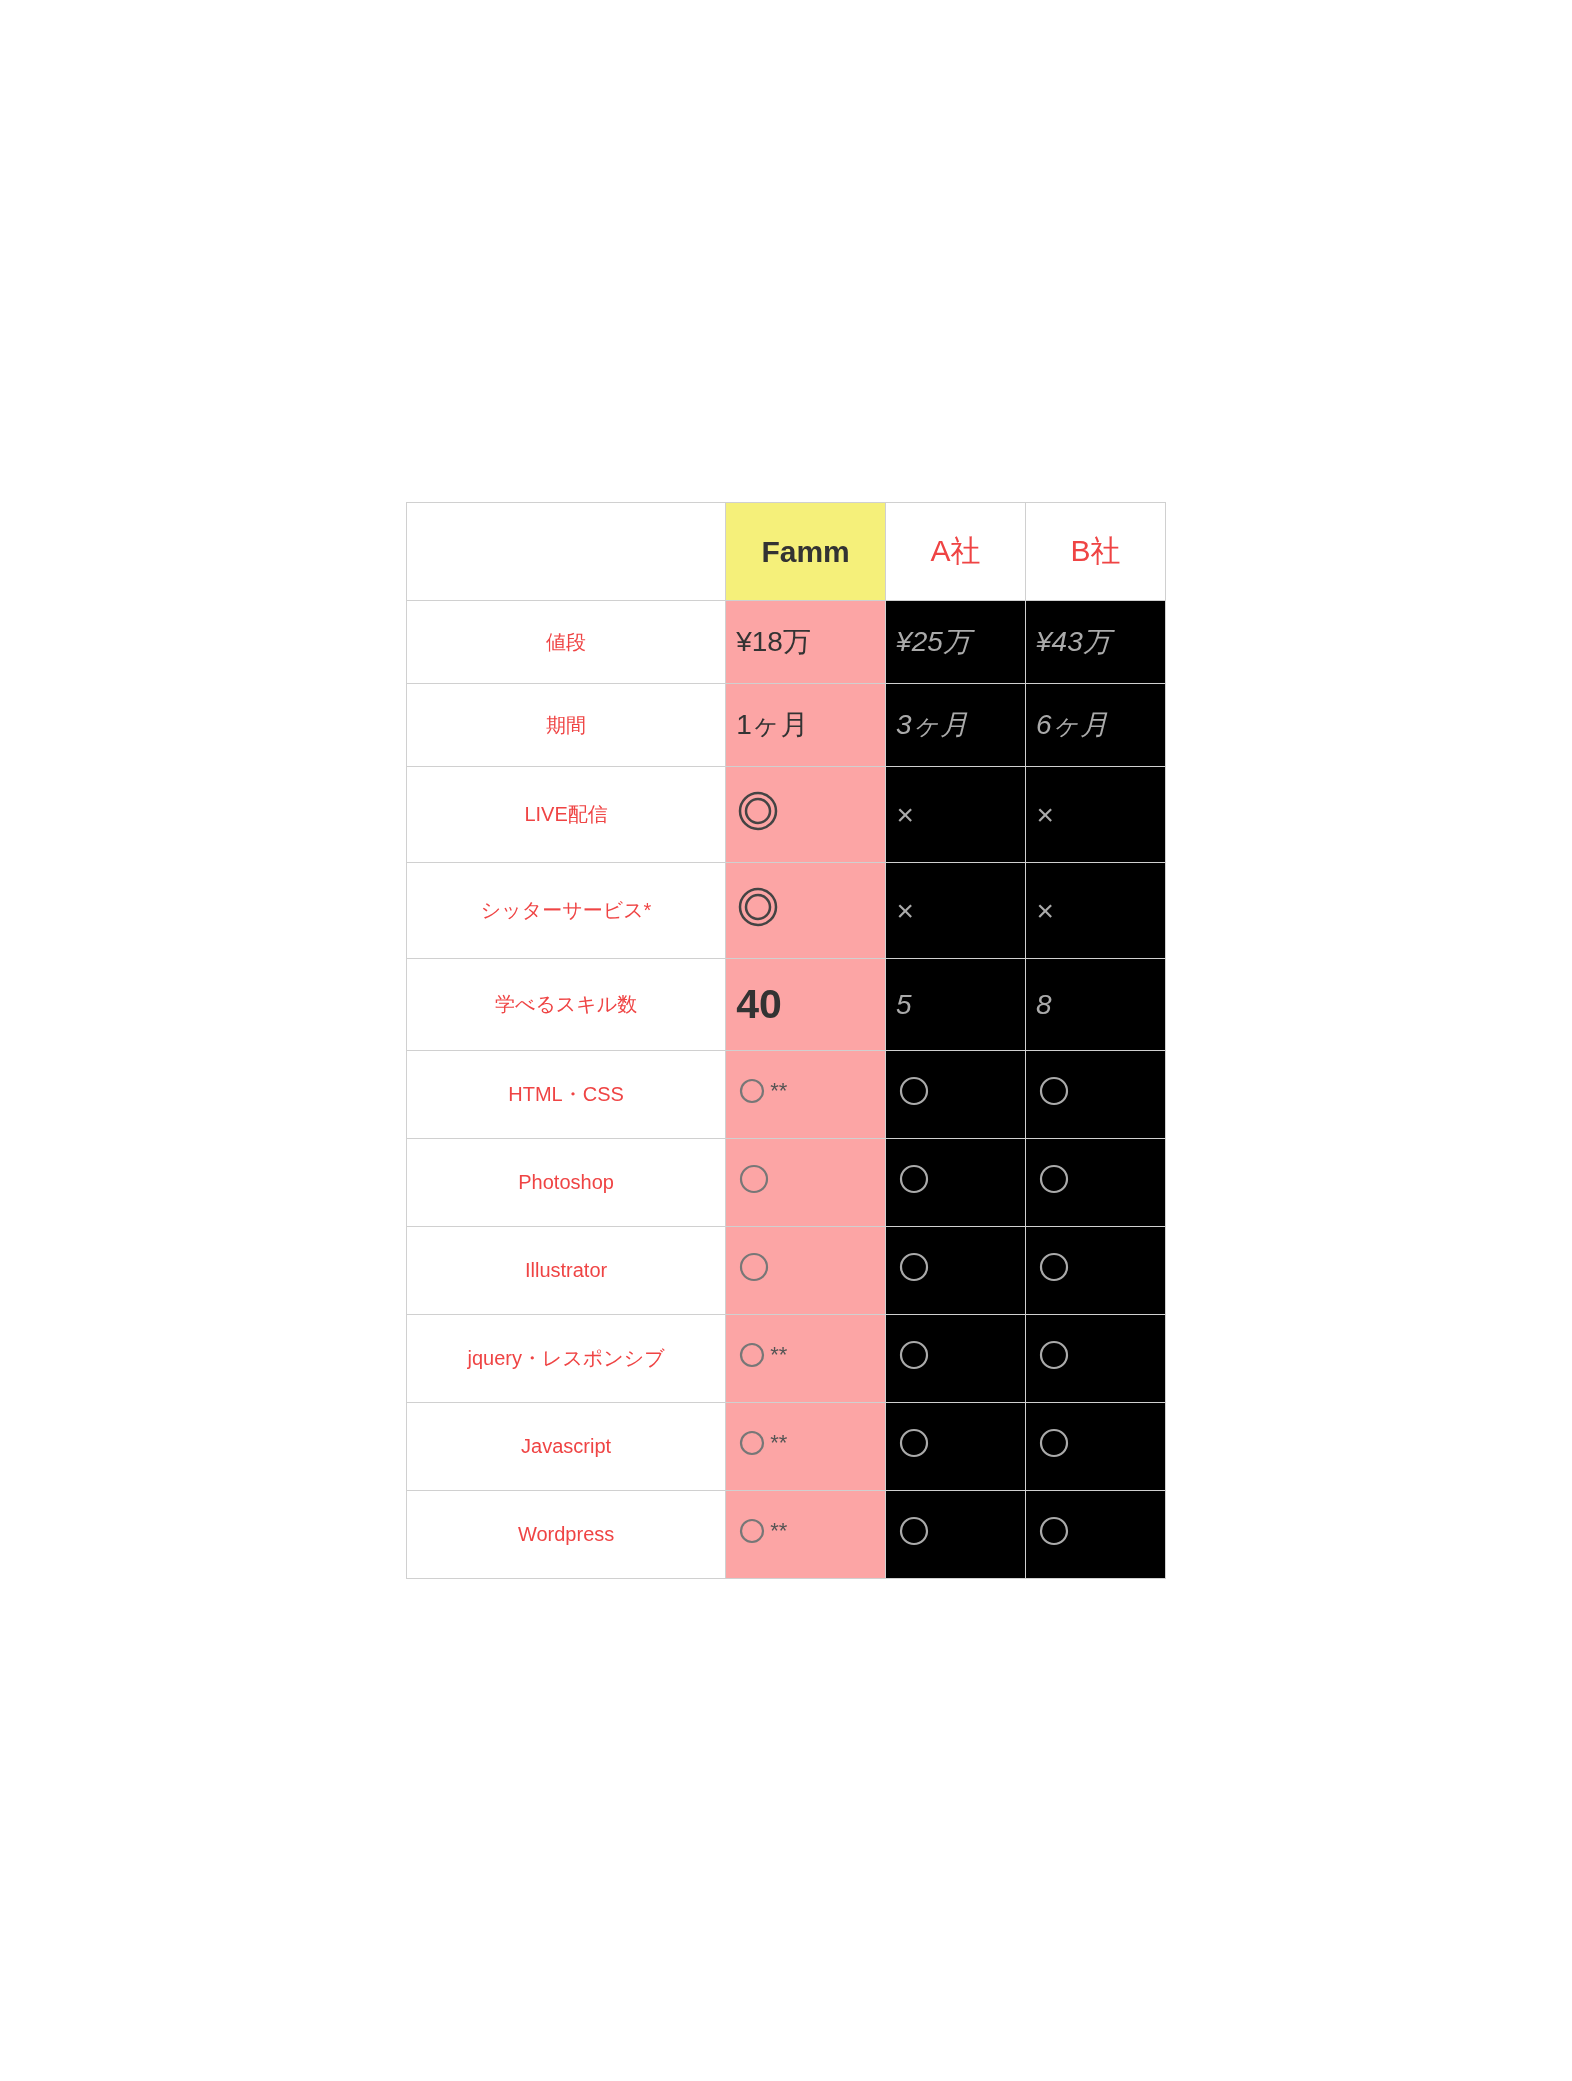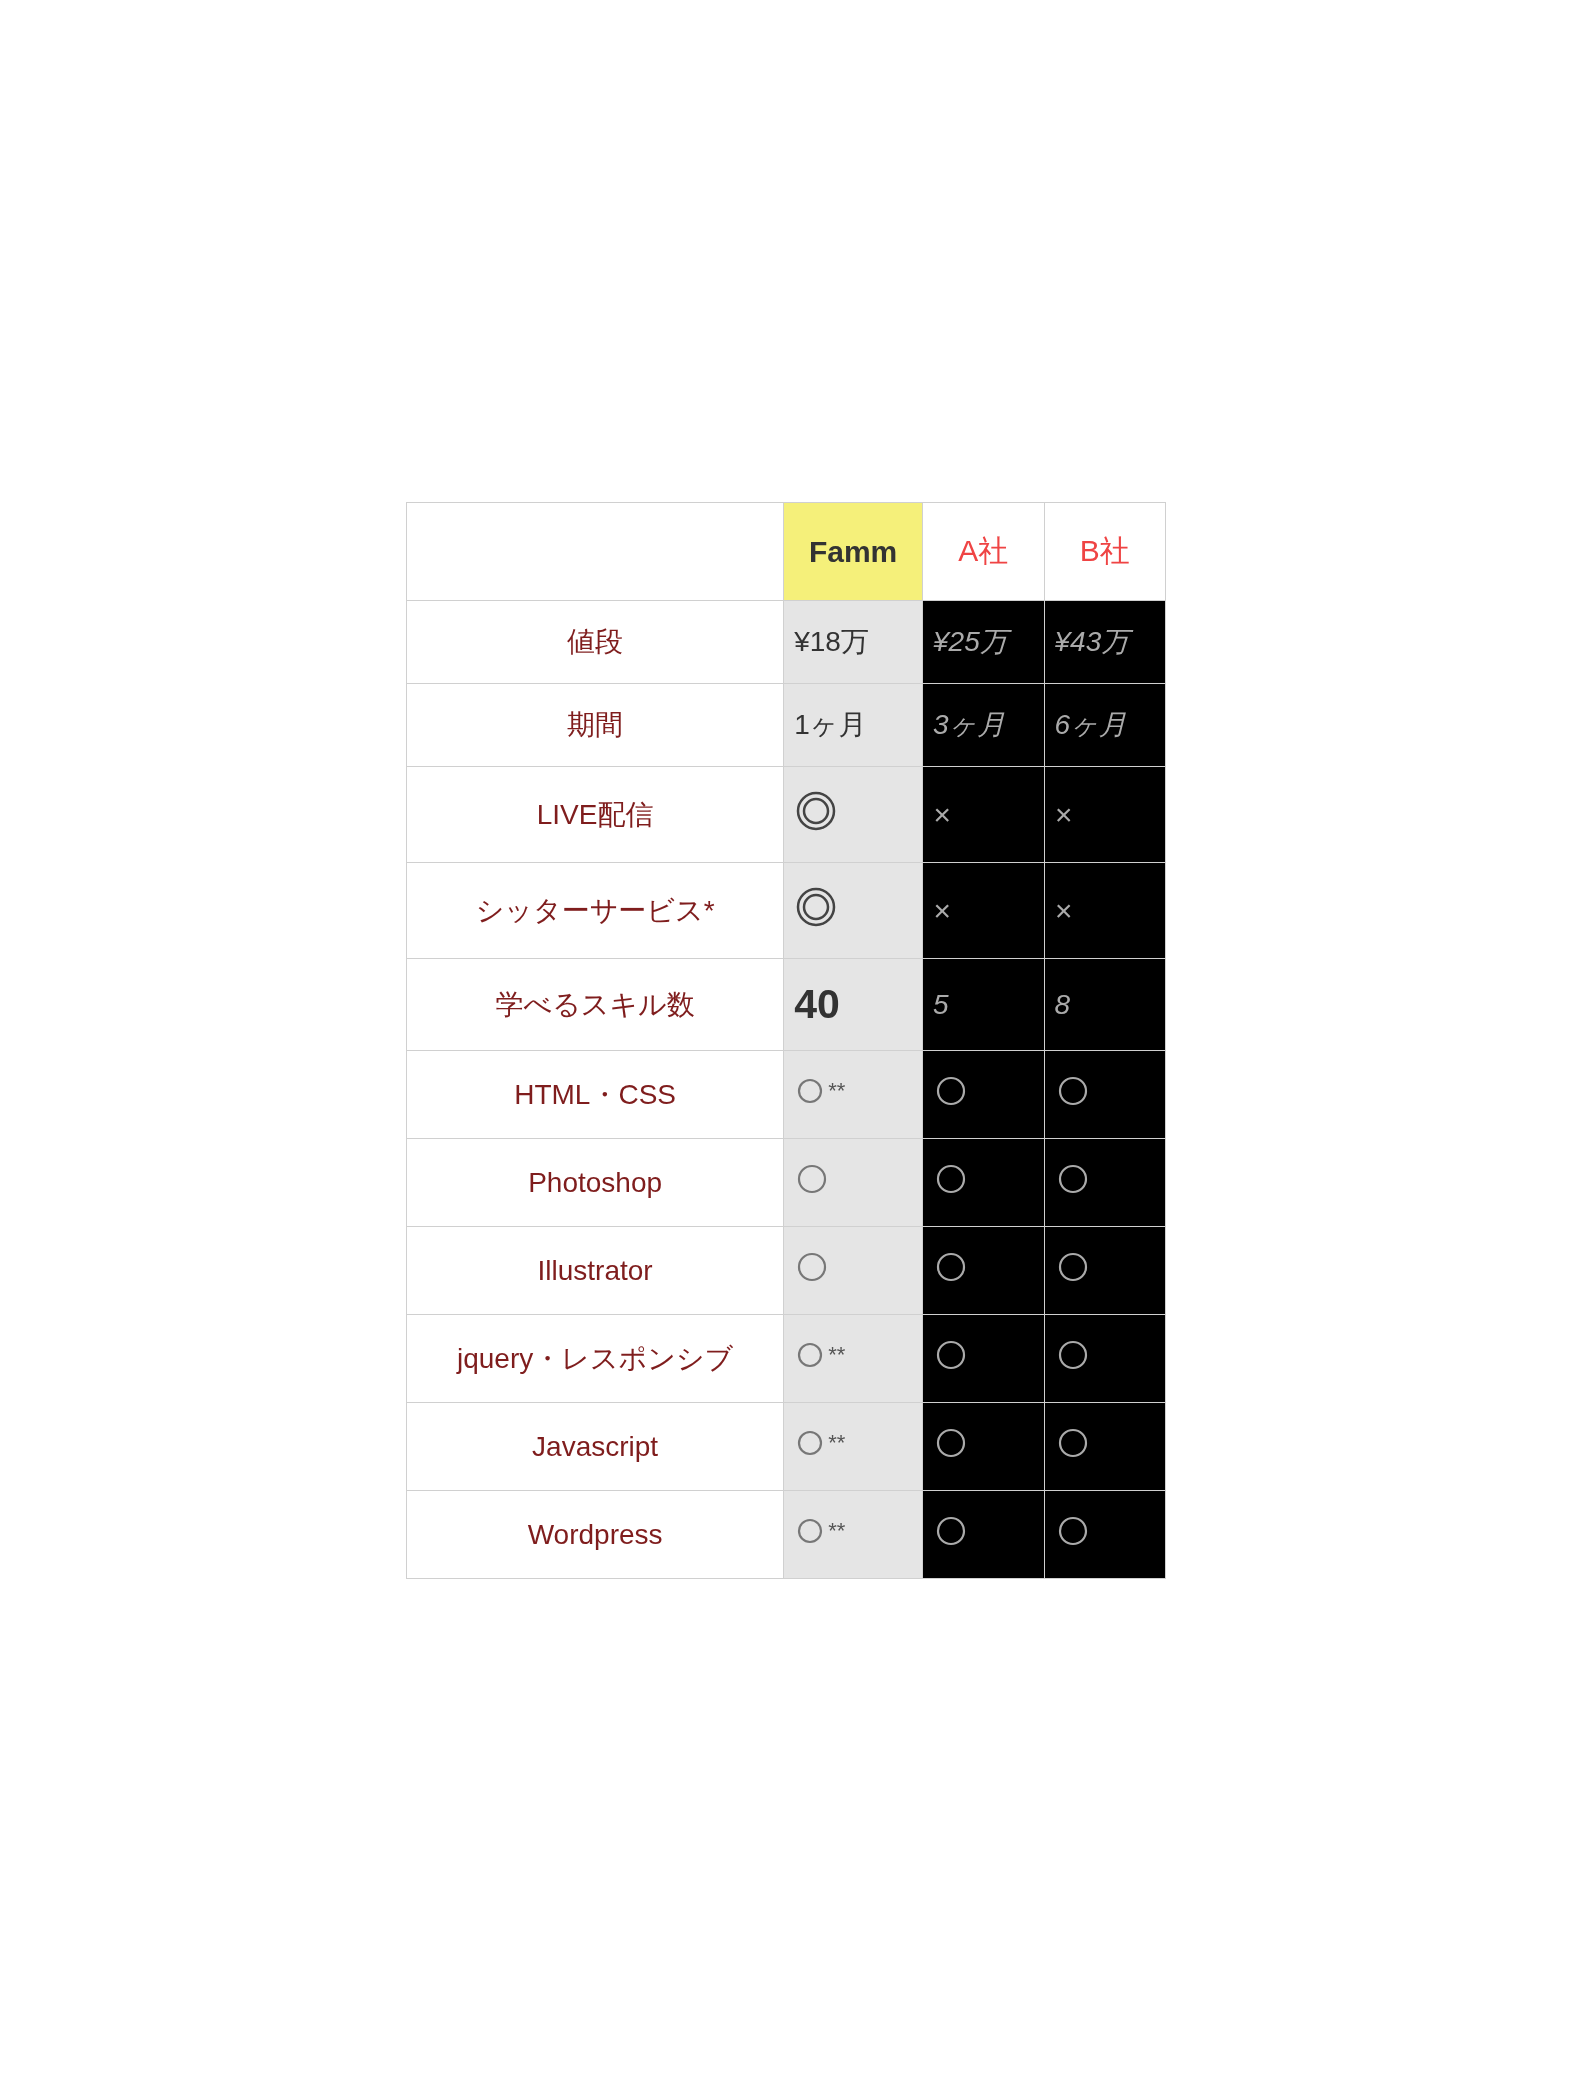--- a/index.html
+++ b/index.html
@@ -30,42 +30,42 @@
     }
 
     th, td {
       border: 1px solid #d0d0d0;
       vertical-align: middle;
       padding: 22px 10px;
     }
 
     td.row-label {
       text-align: center;
-      font-size: 28px;
-      color: #7f1d1d;
+      font-size: 20px;
+      color: #ef4444;
       font-weight: normal;
       background: #ffffff;
     }
 
     th.col-famm {
       background-color: #f5f07a;
       font-size: 30px;
       font-weight: bold;
       color: #333333;
     }
 
     th.col-a, th.col-b {
       background-color: #ffffff;
       font-size: 28px;
       color: #ef4444;
       font-weight: normal;
     }
 
     td.famm-cell {
-      background-color: #e5e5e5;
+      background-color: #fca5a5;
       font-size: 28px;
       color: #333333;
       font-weight: normal;
     }
 
     td.famm-cell.bold-value {
       font-weight: bold;
       font-size: 36px;
     }
 

